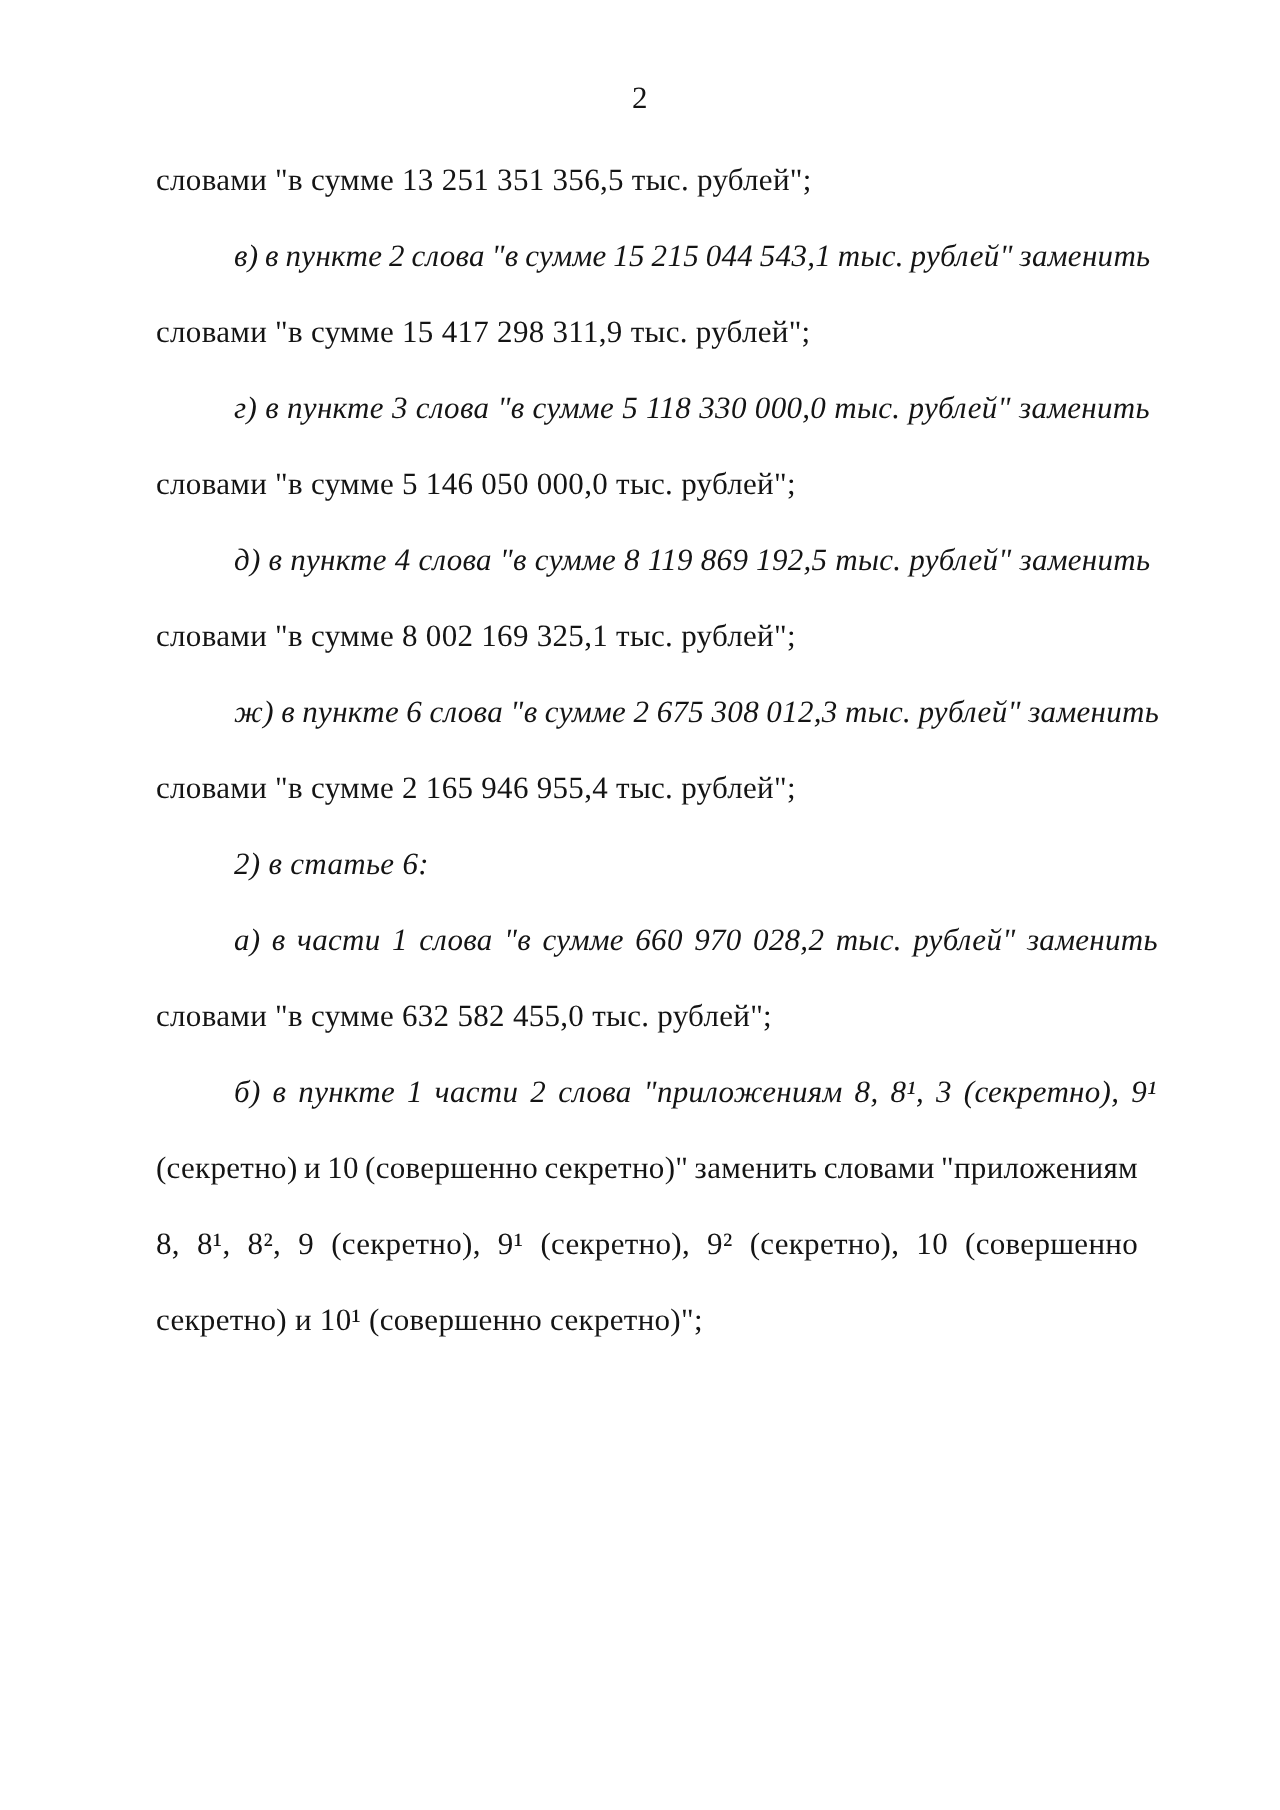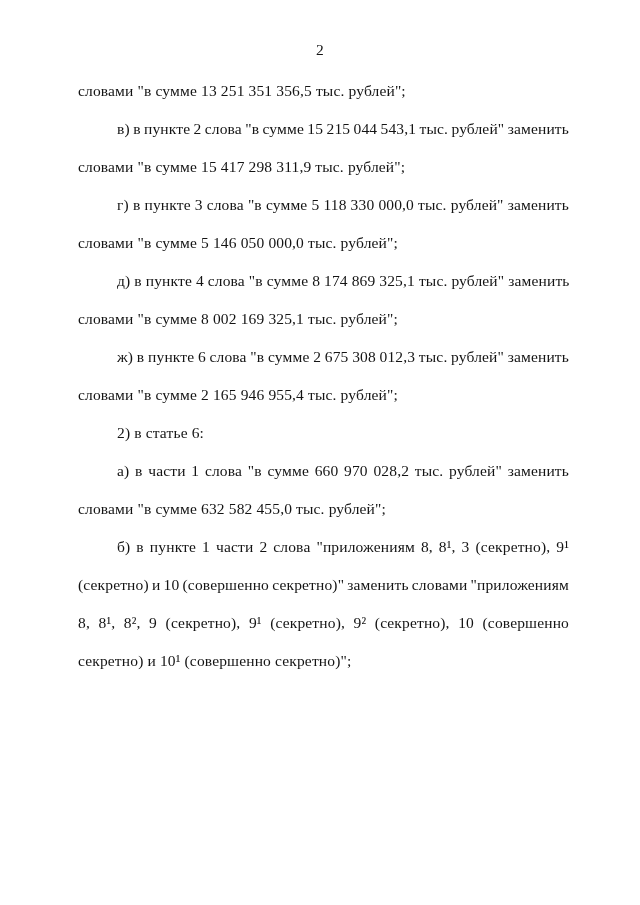--- a/index.html
+++ b/index.html
@@ -27,41 +27,42 @@
     margin: 3px 71px 0 78px;
     line-height: 38px;
   }
   .para { margin: 0; }
   .line {
     white-space: nowrap;
     text-align: left;
   }
   .line.indent {
     text-indent: 39px;
+    font-style: italic;
   }
 </style>
 </head>
 <body>
 
 <div class="page">
   <div class="page-number">2</div>
   <div class="doc-body">
       <div class="para">
         <div class="line"><span>словами "в сумме 13 251 351 356,5 тыс. рублей";</span></div>
       </div>
       <div class="para">
         <div class="line indent fill" style="word-spacing: -0.676683px;"><span>в) в пункте 2 слова "в сумме 15 215 044 543,1 тыс. рублей" заменить</span></div>
         <div class="line"><span>словами "в сумме 15 417 298 311,9 тыс. рублей";</span></div>
       </div>
       <div class="para">
         <div class="line indent fill" style="word-spacing: 0.0492788px; text-align: right;"><span>г) в пункте 3 слова "в сумме 5 118 330 000,0 тыс. рублей" заменить</span></div>
         <div class="line"><span>словами "в сумме 5 146 050 000,0 тыс. рублей";</span></div>
       </div>
       <div class="para">
-        <div class="line indent fill" style="word-spacing: -0.0685096px;"><span>д) в пункте 4 слова "в сумме 8 174 869 325,1 тыс. рублей" заменить</span></div>
+        <div class="line indent fill" style="word-spacing: -0.0685096px;"><span>д) в пункте 4 слова "в сумме 8 119 869 192,5 тыс. рублей" заменить</span></div>
         <div class="line"><span>словами "в сумме 8 002 169 325,1 тыс. рублей";</span></div>
       </div>
       <div class="para">
         <div class="line indent fill" style="word-spacing: -0.329327px;"><span>ж) в пункте 6 слова "в сумме 2 675 308 012,3 тыс. рублей" заменить</span></div>
         <div class="line"><span>словами "в сумме 2 165 946 955,4 тыс. рублей";</span></div>
       </div>
       <div class="para">
         <div class="line indent"><span>2) в статье 6:</span></div>
       </div>
       <div class="para">

